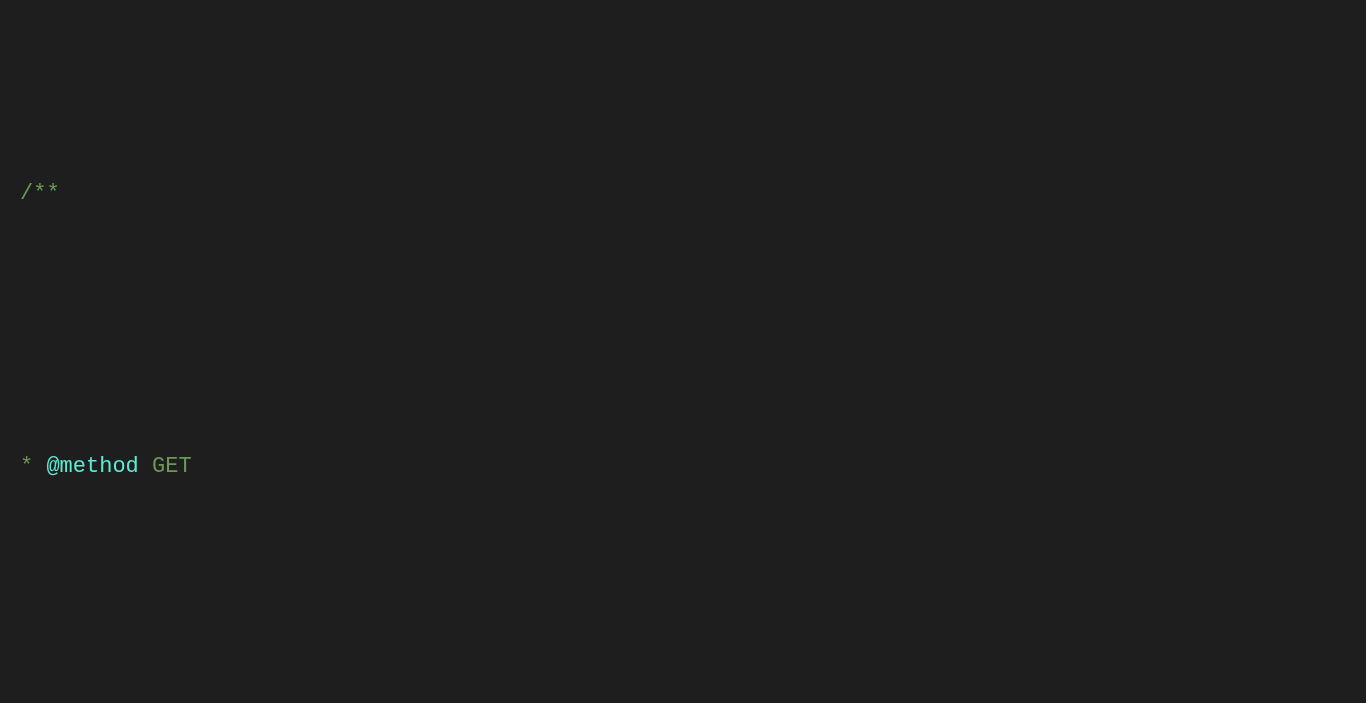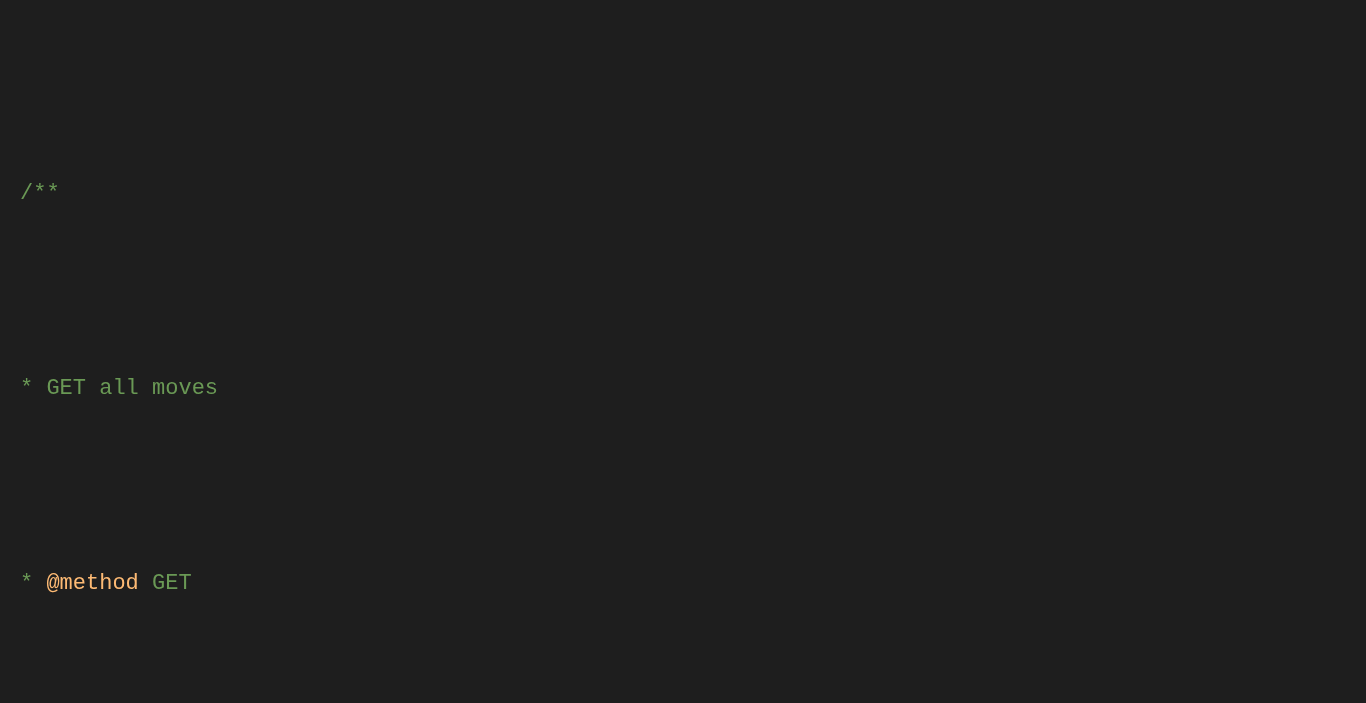--- a/index.html
+++ b/index.html
@@ -21,32 +21,31 @@
     padding-left: 20px;
     white-space: pre;
   }
   .line {
     position: relative;
     height: 39px;
     white-space: pre;
   }
   
   .c-doc    { color: #6a9955; } 
-  .c-tag    { color: #fdba74; } 
+  .c-tag    { color: #5eead4; } 
 </style>
 </head>
 <body>
 
 <div class="editor">
 
   
   <div class="line"><span class="c-doc">/**</span></div>
 
   
-  <div class="line"><span class="c-doc">* </span><span class="c-doc">GET all moves</span></div>
 
   
   <div class="line"><span class="c-doc">* </span><span class="c-tag">@method</span><span class="c-doc"> GET</span></div>
 
   
   
 
   
   
 

